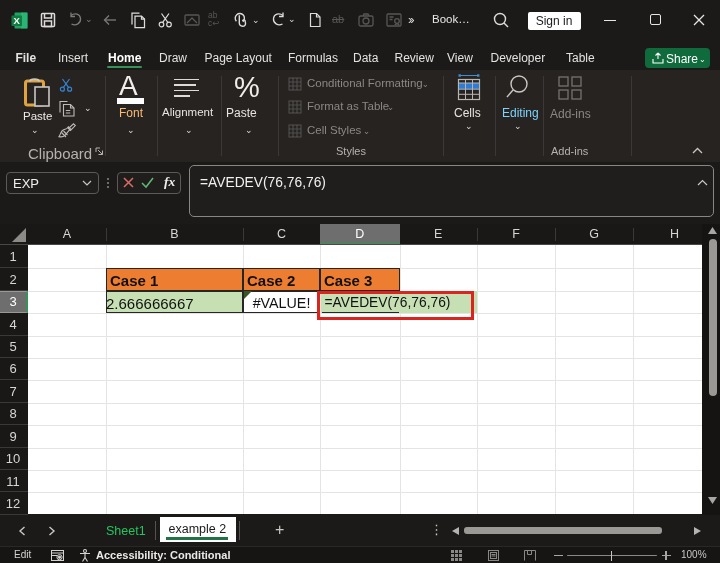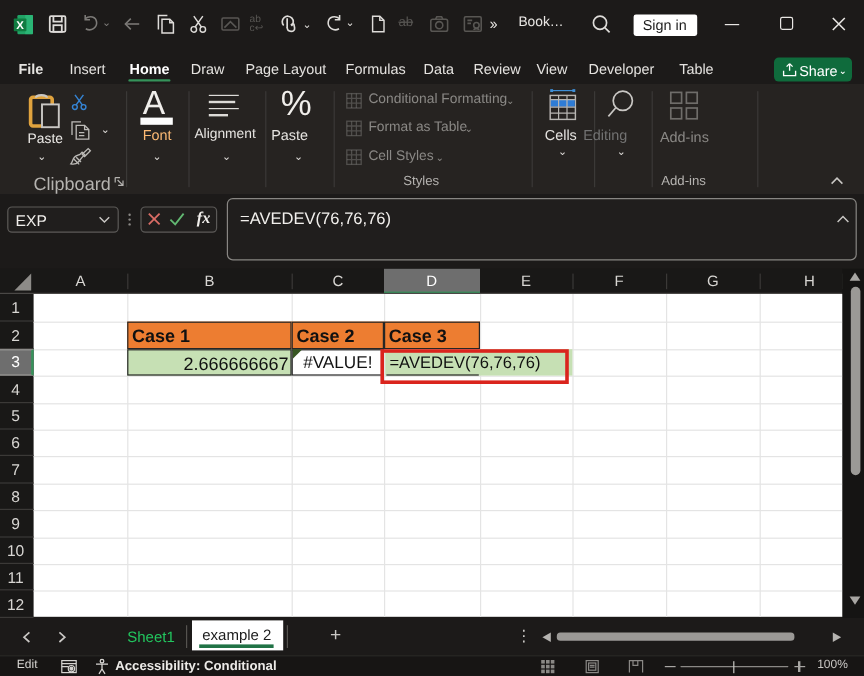--- a/index.html
+++ b/index.html
@@ -181,21 +181,21 @@
 <rect x="2" y="9" width="20" height="6" fill="#2e7cd6"></rect>
 <path d="M8.5 5.5v20M15.5 5.5v20" stroke="#b8b6b3" stroke-width="1"></path>
 <path d="M1.5 9h21M1.5 15.2h21M1.5 20.3h21" stroke="#b8b6b3" stroke-width="1"></path>
 </svg>
 <div class="t" style="left:454px;top:106px;color:#e6e4e1;font-size:12px;">Cells</div>
 <div class="t" style="left:465px;top:121px;color:#dedcd9;font-size:9px;">⌄</div>
 <svg style="left:505px;top:74px" width="25" height="26" viewBox="0 0 25 26" fill="none" stroke="#c9c7c4" stroke-width="1.4">
 <circle cx="14" cy="10" r="8"></circle>
       <path d="M8 16 2 23"></path>
     </svg>
-<div class="t" style="left:486px;top:106px;color:#737373;font-size:12px;">Editing</div>
+<div class="t" style="left:502px;top:106px;color:#7dd3fc;font-size:12px;">Editing</div>
 <div class="t" style="left:514px;top:121px;color:#dedcd9;font-size:9px;">⌄</div>
 <svg style="left:558px;top:76px" width="24" height="24" viewBox="0 0 24 24" fill="none" stroke="#6f6d6a" stroke-width="1.4">
 <rect x="1" y="1" width="9" height="9"></rect>
       <rect x="14" y="1" width="9" height="9"></rect>
       <rect x="1" y="14" width="9" height="9"></rect>
       <rect x="14" y="14" width="9" height="9"></rect>
     </svg>
 <div class="t" style="left:550px;top:107px;color:#8a8885;font-size:12px;">Add-ins</div>
 <div class="t" style="left:551px;top:144.5px;color:#b5b3b0;font-size:11px;">Add-ins</div>
 <svg style="left:692px;top:147px" width="11" height="7" viewBox="0 0 11 7" fill="none" stroke="#c9c7c4" stroke-width="1.3">
@@ -290,21 +290,21 @@
 <div class="t" style="left:0;top:473.5px;width:26px;text-align:center;color:#d8d6d3;font-size:13px;">11</div>
 <div style="position:absolute;left:0px;top:513.8px;width:28px;height:1px;background:#3b3937;"></div>
 <div class="t" style="left:0;top:495.9px;width:26px;text-align:center;color:#d8d6d3;font-size:13px;">12</div>
 <div style="position:absolute;left:106px;top:268.2px;width:137px;height:22.4px;background:#ED7D31;border:1px solid #262626;"></div>
 <div class="t" style="left:110px;top:271.7px;color:#111;font-size:15px;font-weight:bold;">Case 1</div>
 <div style="position:absolute;left:243px;top:268.2px;width:77px;height:22.4px;background:#ED7D31;border:1px solid #262626;"></div>
 <div class="t" style="left:247px;top:271.7px;color:#111;font-size:15px;font-weight:bold;">Case 2</div>
 <div style="position:absolute;left:320px;top:268.2px;width:79.5px;height:22.4px;background:#ED7D31;border:1px solid #262626;"></div>
 <div class="t" style="left:324px;top:271.7px;color:#111;font-size:15px;font-weight:bold;">Case 3</div>
 <div style="position:absolute;left:106px;top:290.6px;width:137px;height:22.4px;background:#C6E0B4;border:1px solid #262626;"></div>
-<div class="t" style="left:106px;top:294.6px;width:134.5px;text-align:right;color:#111;font-size:15px;">2.666666667</div>
+<div class="t" style="left:106px;top:294.6px;width:134.5px;color:#111;font-size:15px;">2.666666667</div>
 <div style="position:absolute;left:243px;top:290.6px;width:77px;height:22.4px;border:1px solid #262626;"></div>
 <div class="t" style="left:243px;top:294.6px;width:77px;text-align:center;color:#111;font-size:14.3px;">#VALUE!</div>
 <svg style="left:243.5px;top:291.1px" width="8" height="8" viewBox="0 0 8 8">
       <path d="M0 0h8L0 8z" fill="#375623"></path>
     </svg>
 <div style="position:absolute;left:320.5px;top:290.6px;width:156.5px;height:22.4px;background:#C6E0B4;"></div>
 <div style="position:absolute;left:322px;top:311.5px;width:77px;height:1.1px;background:#262626;"></div>
 <div class="t" style="left:324.5px;top:294.6px;color:#111;font-size:13.8px;">=AVEDEV(76,76,76)</div>
 <div style="position:absolute;left:316.5px;top:290.5px;width:157px;height:29.5px;border:3px solid #da241d;"></div>
 <div style="position:absolute;left:702px;top:224px;width:18px;height:290.7px;background:#151413;"></div>

